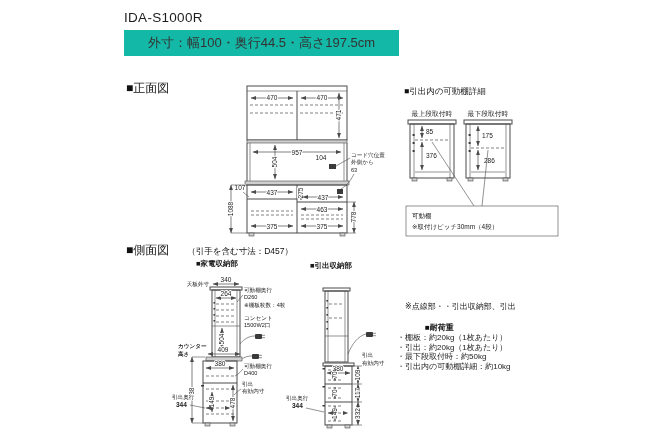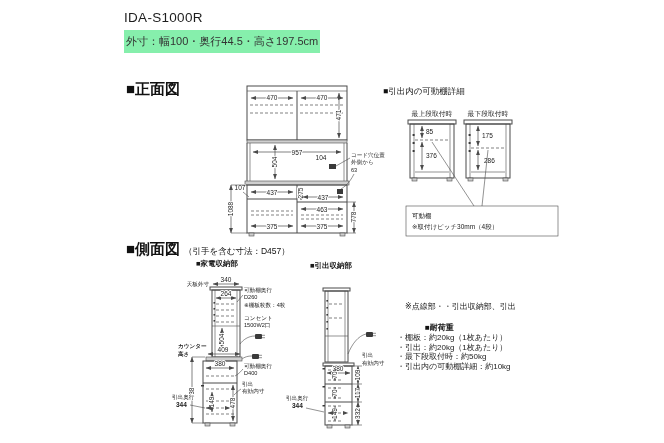--- a/index.html
+++ b/index.html
@@ -1,23 +1,23 @@
 <!DOCTYPE html>
 <html><head>
 <meta charset="utf-8">
 <style>
   *{margin:0;padding:0;box-sizing:border-box}
   html,body{background:#fff}
   .canvas{position:relative;width:664px;height:443px;background:#ffffff;overflow:hidden;
     font-family:"Liberation Sans","DejaVu Sans",sans-serif;color:#222}
   .abs{position:absolute}
   .title{font-size:13.5px;letter-spacing:.3px;color:#1d1d1d}
-  .subtitle{background:#86efac;font-size:11px;padding:4px 2px;color:#333;white-space:nowrap}
-  .sec{font-size:15px;font-weight:bold;color:#111}
-  .sec-sub{font-size:8.5px;font-weight:normal;color:#111;margin-left:4px}
+  .subtitle{background:#14b8a6;font-size:13px;padding:4px 24px;color:#333;white-space:nowrap}
+  .sec{font-size:12px;font-weight:normal;color:#111}
+  .sec-sub{font-size:8.5px;font-weight:normal;color:#111;margin-left:18px}
   .h2{font-size:8.5px;color:#111}
   .note{font-size:8px;color:#222;line-height:9.6px;white-space:nowrap}
   .noteb{font-size:8px;font-weight:bold;color:#111;white-space:nowrap}
   svg{overflow:visible}
   svg .ln{stroke:#4a4a4a;stroke-width:1;fill:none}
   svg .lt{stroke:#4a4a4a;stroke-width:.6;fill:none}
   svg .dash{stroke:#4a4a4a;stroke-width:.7;fill:none;stroke-dasharray:3 2}
   svg .dim{stroke:#4a4a4a;stroke-width:.7;fill:none;marker-start:url(#ar);marker-end:url(#ar)}
   svg .band{fill:#cfcfcf;stroke:#4a4a4a;stroke-width:.6}
   svg .dk{fill:#3a3a3a}
@@ -43,21 +43,21 @@
     </defs>
   </svg>
 
   <div class="abs title" style="left:124px;top:10px">IDA-S1000R</div>
   <div class="abs subtitle" style="left:124px;top:30px">外寸：幅100・奥行44.5・高さ197.5cm</div>
 
   <div class="abs sec" style="left:126px;top:80px">■正面図</div>
   <div class="abs" style="left:126px;top:240px">
     <span class="sec">■側面図</span><span class="sec-sub">（引手を含む寸法：D457）</span>
   </div>
-  <div class="abs h2" style="left:383px;top:86px">■引出内の可動棚詳細</div>
+  <div class="abs h2" style="left:404px;top:86px">■引出内の可動棚詳細</div>
 
   <svg class="abs" style="left:215px;top:78px" width="200" height="168" viewBox="0 0 200 168">
 
     <g>
       <rect class="ln" x="32" y="8" width="100" height="54"></rect>
       <line class="lt" x1="32" y1="13" x2="132" y2="13"></line>
       <line class="ln" x1="82" y1="13" x2="82" y2="62"></line>
       <line class="dash" x1="35" y1="27" x2="79" y2="27"></line>
       <line class="dash" x1="35" y1="35" x2="79" y2="35"></line>
       <line class="dash" x1="85" y1="27" x2="129" y2="27"></line>

